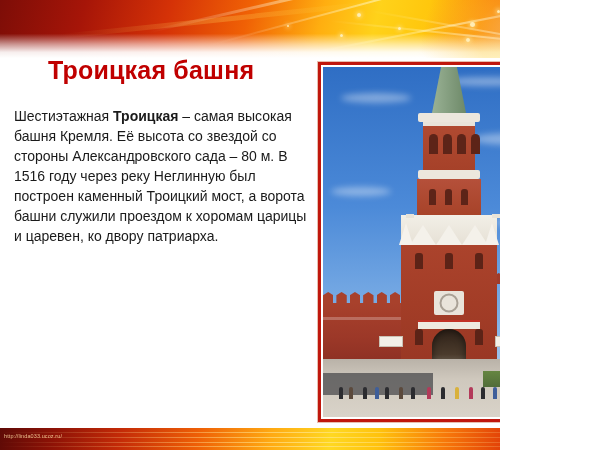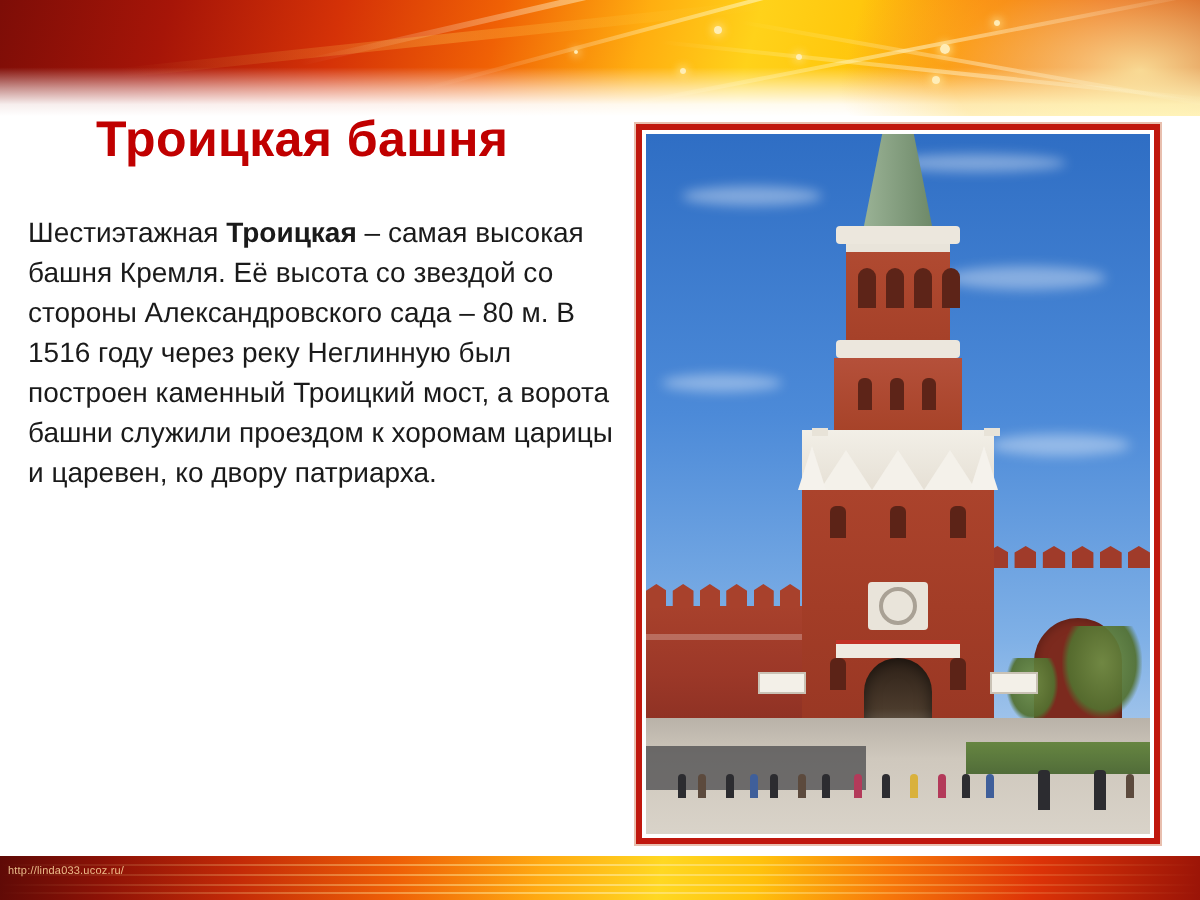--- a/index.html
+++ b/index.html
@@ -6,21 +6,21 @@
   html, body {
     margin: 0;
     padding: 0;
     background: #ffffff;
   }
   body {
     font-family: "Liberation Sans", sans-serif;
   }
   #slide {
     position: relative;
-    width: 600px;
+    width: 500px;
     height: 450px;
     overflow: hidden;
     background: #ffffff;
   }
 
   
   .banner {
     position: absolute;
     left: 0; top: 0;
     width: 600px;

